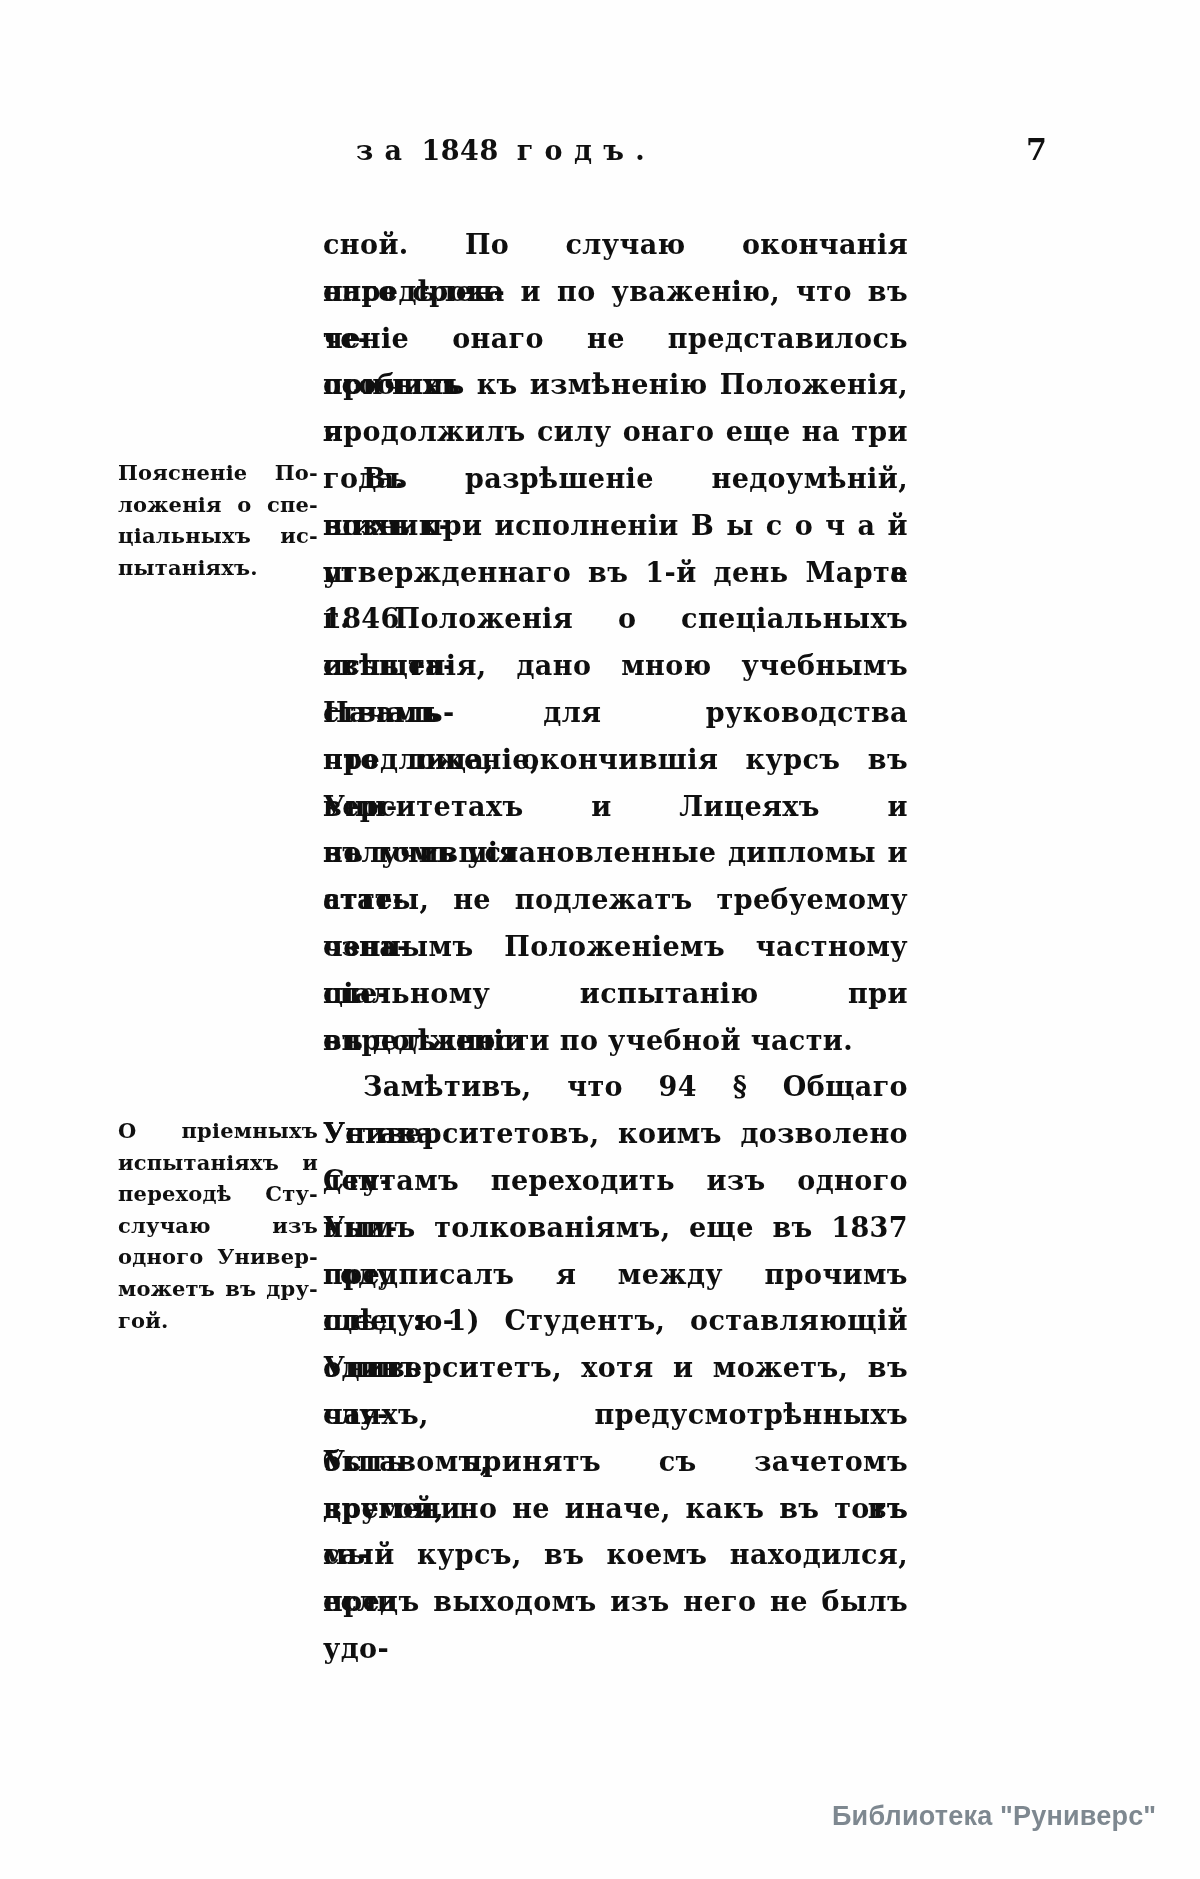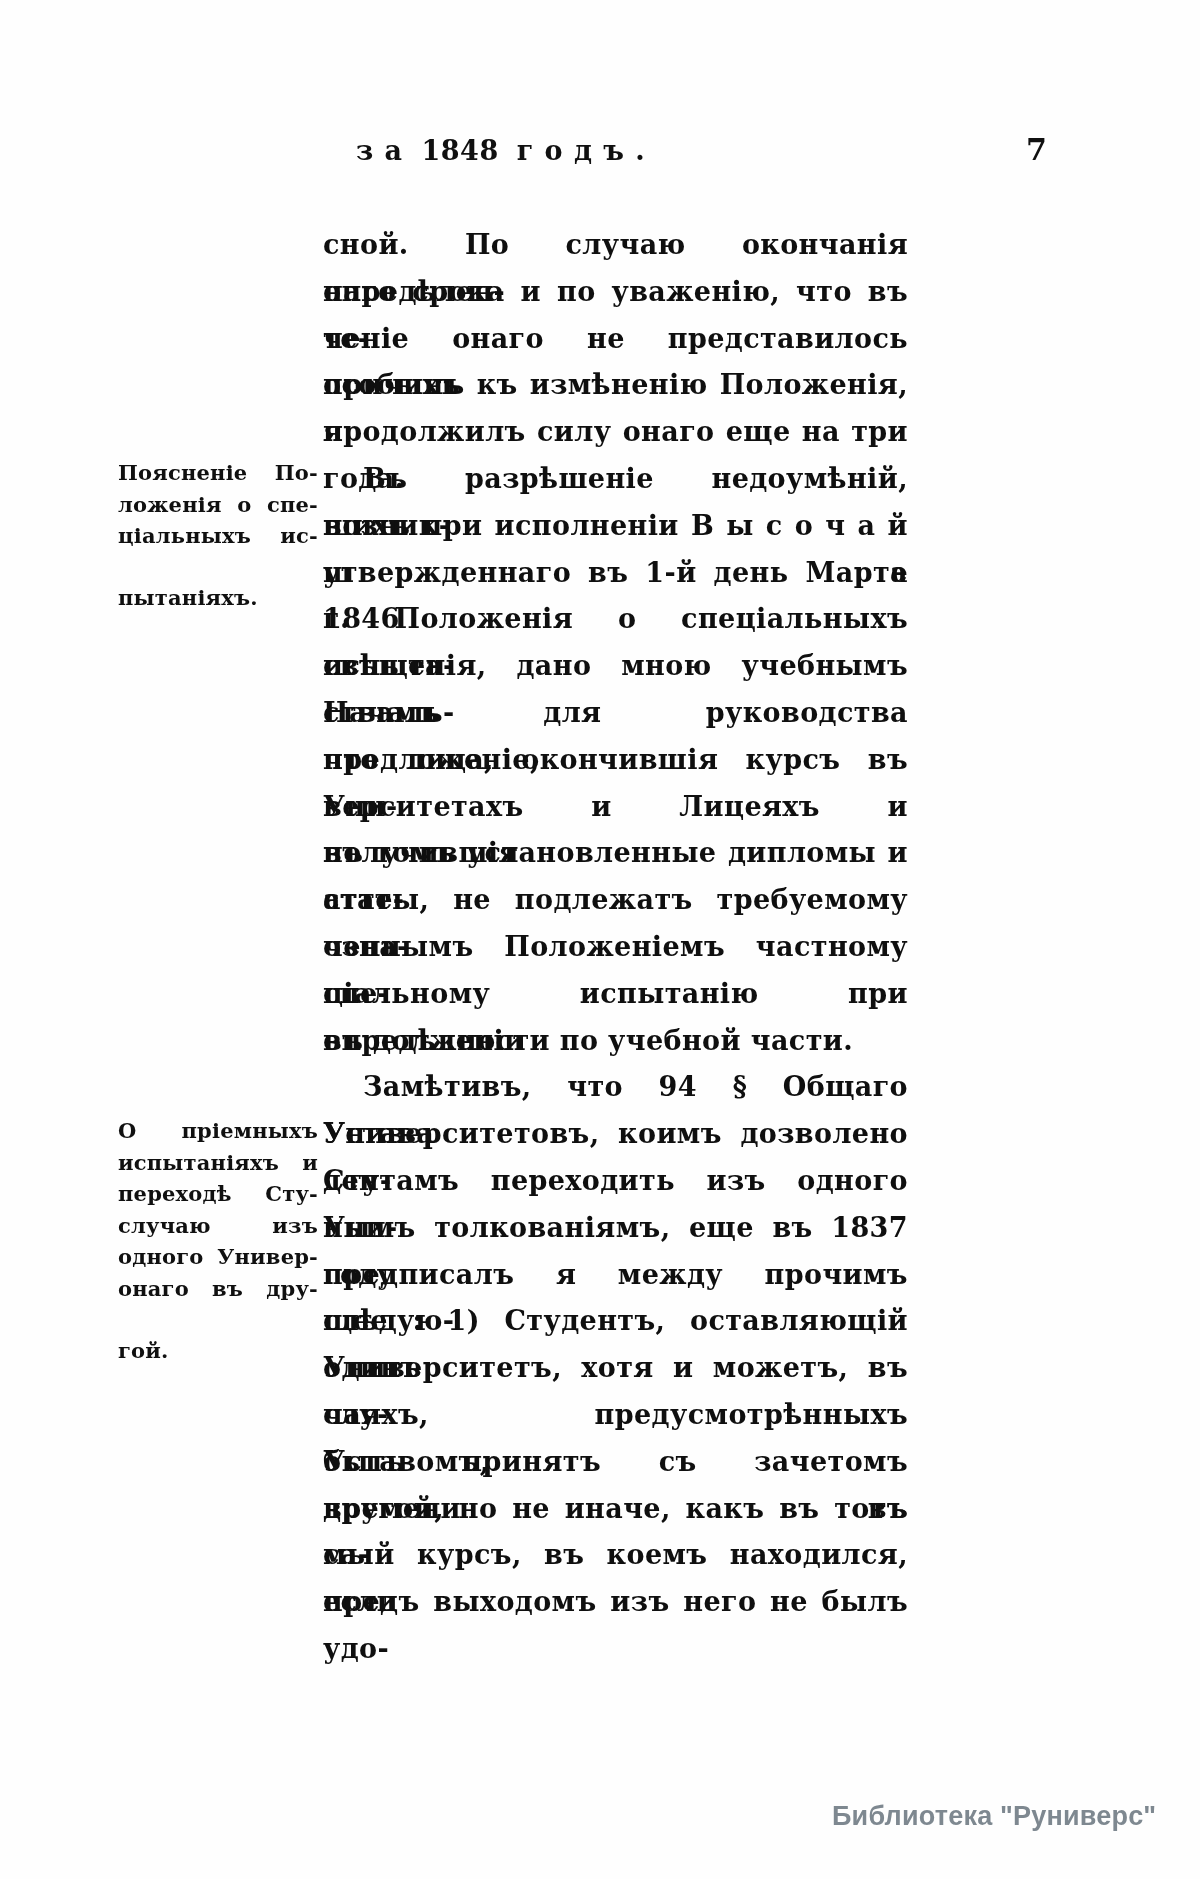--- a/index.html
+++ b/index.html
@@ -40,21 +40,21 @@
     position:absolute;left:118px;width:200px;
   }
   .margin-note.note-1{top:457px;}
   .margin-note.note-2{top:1115px;}
   .mline{
     font:bold 21px/31.6px "DejaVu Serif", serif;
     color:#101010;letter-spacing:0.2px;
     text-align:justify;text-align-last:justify;
     height:31.6px;
   }
-  .mline.end{text-align-last:left;margin-top:30px;}
+  .mline.end{text-align-last:left;}
 
   .watermark{
     position:absolute;top:1799px;left:832px;
     font:bold 27px/34px "Liberation Sans", sans-serif;
     color:#7e8890;letter-spacing:0.2px;
     white-space:nowrap;
   }
 </style>
 </head>
 <body>
@@ -73,21 +73,21 @@
     <div class="mline">ціальныхъ ис-</div>
     <div class="mline end">пытаніяхъ.</div>
   </div>
 
   <div class="margin-note note-2">
     <div class="mline">О пріемныхъ</div>
     <div class="mline">испытаніяхъ и</div>
     <div class="mline">переходѣ Сту-</div>
     <div class="mline">случаю изъ</div>
     <div class="mline">одного Универ-</div>
-    <div class="mline">онаго въ дру-</div>
+    <div class="mline">можетъ въ дру-</div>
     <div class="mline end">гой.</div>
   </div>
 
   <div class="main-text">
 
     <div class="tline">сной. По случаю окончанія опредѣлен-</div>
     <div class="tline">наго срока и по уваженію, что въ те-</div>
     <div class="tline">ченіе онаго не представилось особыхъ</div>
     <div class="tline">причинъ къ измѣненію Положенія, я</div>
     <div class="tline end">продолжилъ силу онаго еще на три года.</div>

